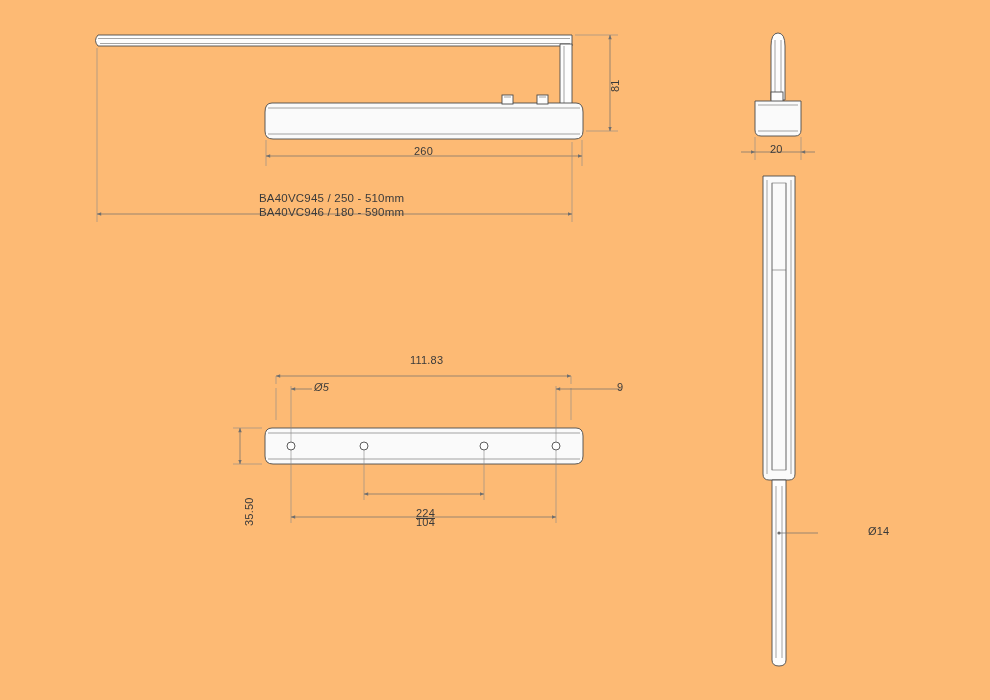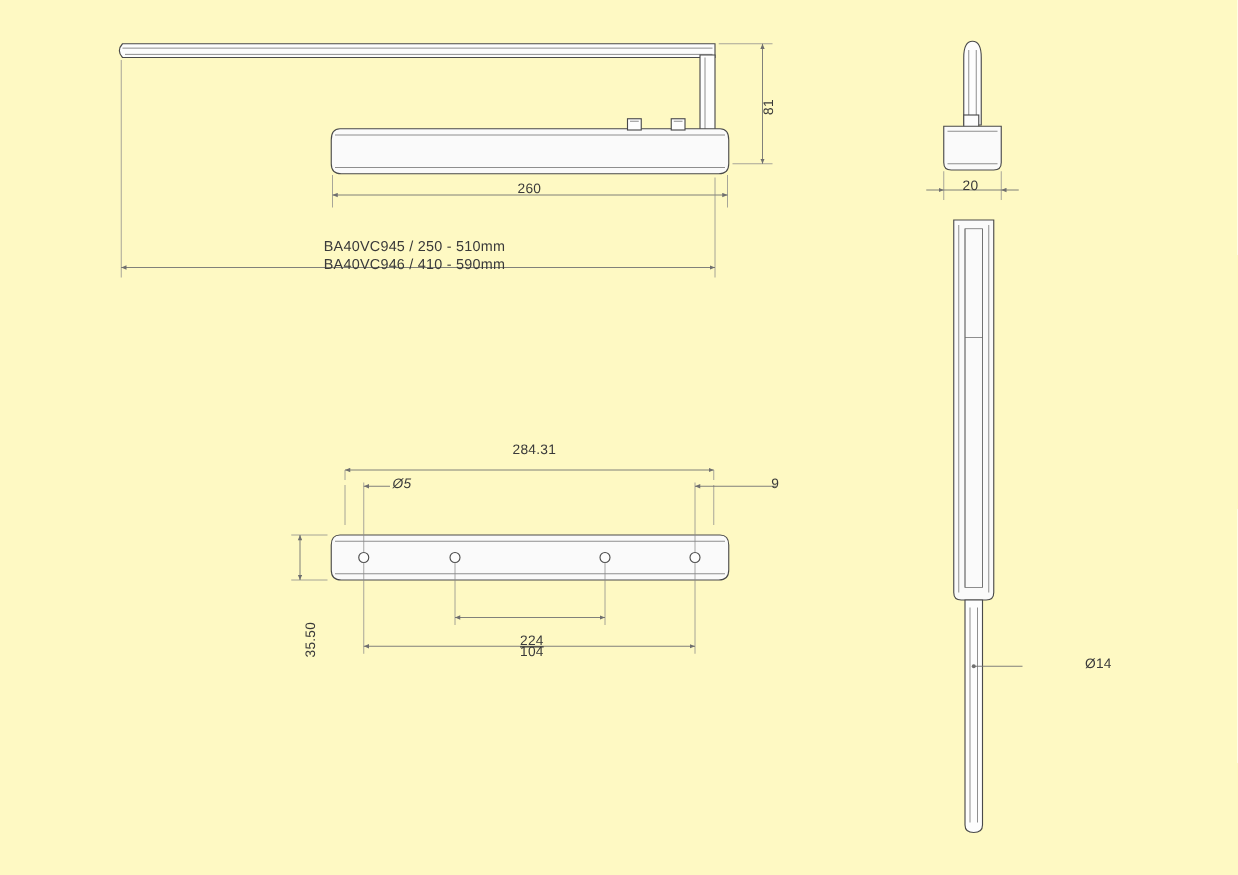--- a/index.html
+++ b/index.html
@@ -7,21 +7,21 @@
     padding: 0;
     background: #ffffff;
   }
   body {
     font-family: "Liberation Sans", sans-serif;
   }
   #sheet {
     position: relative;
     width: 990px;
     height: 700px;
-    background: #fef9c3;
+    background: #fdba74;
     overflow: hidden;
   }
   .lbl {
     position: absolute;
     font-family: "Liberation Sans", sans-serif;
     font-size: 11px;
     color: #3a3a3a;
     white-space: nowrap;
     letter-spacing: 0.2px;
   }
@@ -207,27 +207,27 @@
       <line class="dim" x1="291" y1="517" x2="556" y2="517" marker-start="url(#ahr)" marker-end="url(#ah)"></line>
     </g>
   </svg>
 
   <div class="lbl vert" style="left:609px; top:92px;">81</div>
 
   <div class="lbl" style="left:414px; top:145px;">260</div>
 
   <div class="lbl big" style="left:259px; top:192px;">BA40VC945 / 250 - 510mm</div>
 
-  <div class="lbl big" style="left:259px; top:206px;">BA40VC946 / 410 - 590mm</div>
+  <div class="lbl big" style="left:259px; top:206px;">BA40VC946 / 180 - 590mm</div>
 
   <div class="lbl" style="left:770px; top:143px;">20</div>
 
   <div class="lbl" style="left:868px; top:525px;">Ø14</div>
 
-  <div class="lbl" style="left:410px; top:354px;">284.31</div>
+  <div class="lbl" style="left:410px; top:354px;">111.83</div>
 
   <div class="lbl" style="left:314px; top:381px;font-style:italic;">Ø5</div>
 
   <div class="lbl" style="left:617px; top:381px;">9</div>
 
   <div class="lbl vert" style="left:243px; top:526px;">35.50</div>
 
   <div class="lbl" style="left:416px; top:484px;margin-top:32px;">104</div>
 
   <div class="lbl" style="left:416px; top:507px;text-decoration:underline;">224</div>

